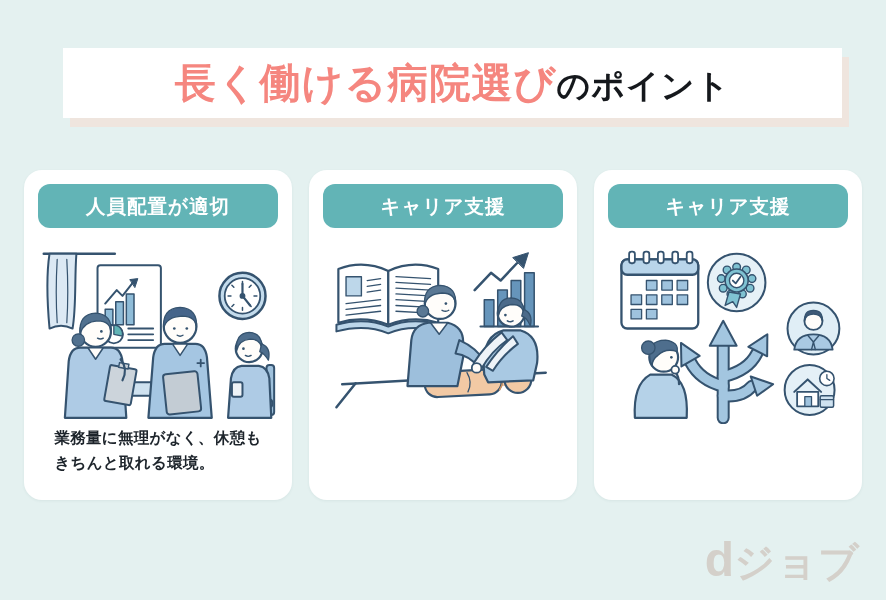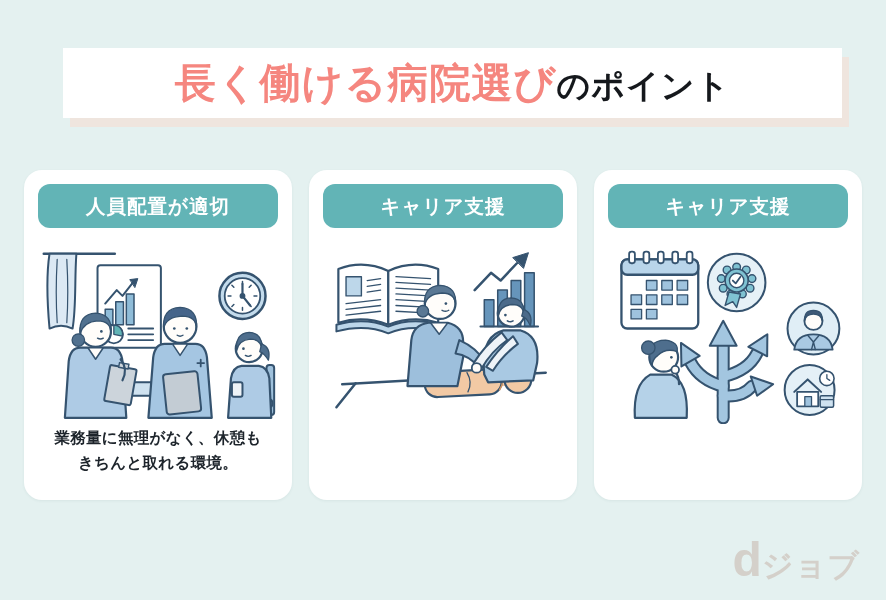--- a/index.html
+++ b/index.html
@@ -32,29 +32,29 @@
   }
   .card-header{
     width:100%;height:44px;border-radius:12px;background:#62b4b6;
     color:#ffffff;font-size:19.5px;font-weight:bold;letter-spacing:1px;
     display:flex;align-items:center;justify-content:center;
   }
   .card-illustration{width:100%;height:190px;margin-top:6px;}
   .card-illustration svg{width:100%;height:100%;display:block;}
   .card-desc{
     margin-top:2px;font-size:15.5px;font-weight:bold;color:#1d242b;
-    text-align:center;line-height:1.6;white-space:pre-line;letter-spacing:.3px;font-family:Liberation Serif, serif;
+    text-align:left;line-height:1.6;white-space:pre-line;letter-spacing:.3px;font-family:Liberation Serif, serif;
   }
   
   .logo{
     position:absolute;right:26px;bottom:16px;color:#d4d0ca;
     font-weight:bold;line-height:1;white-space:nowrap;
   }
   .logo .logo-d{font-size:48px;}
-  .logo .logo-kana{font-size:31px;letter-spacing:1px;text-align:right;}
+  .logo .logo-kana{font-size:40px;letter-spacing:1px;text-align:right;}
   svg *{vector-effect:non-scaling-stroke;}
 </style>
 </head>
 <body>
 
 <div class="banner">
   <h1><span class="title-highlight">長く働ける病院選び</span><span class="title-suffix">のポイント</span></h1>
 </div>
 
 <div class="cards">

